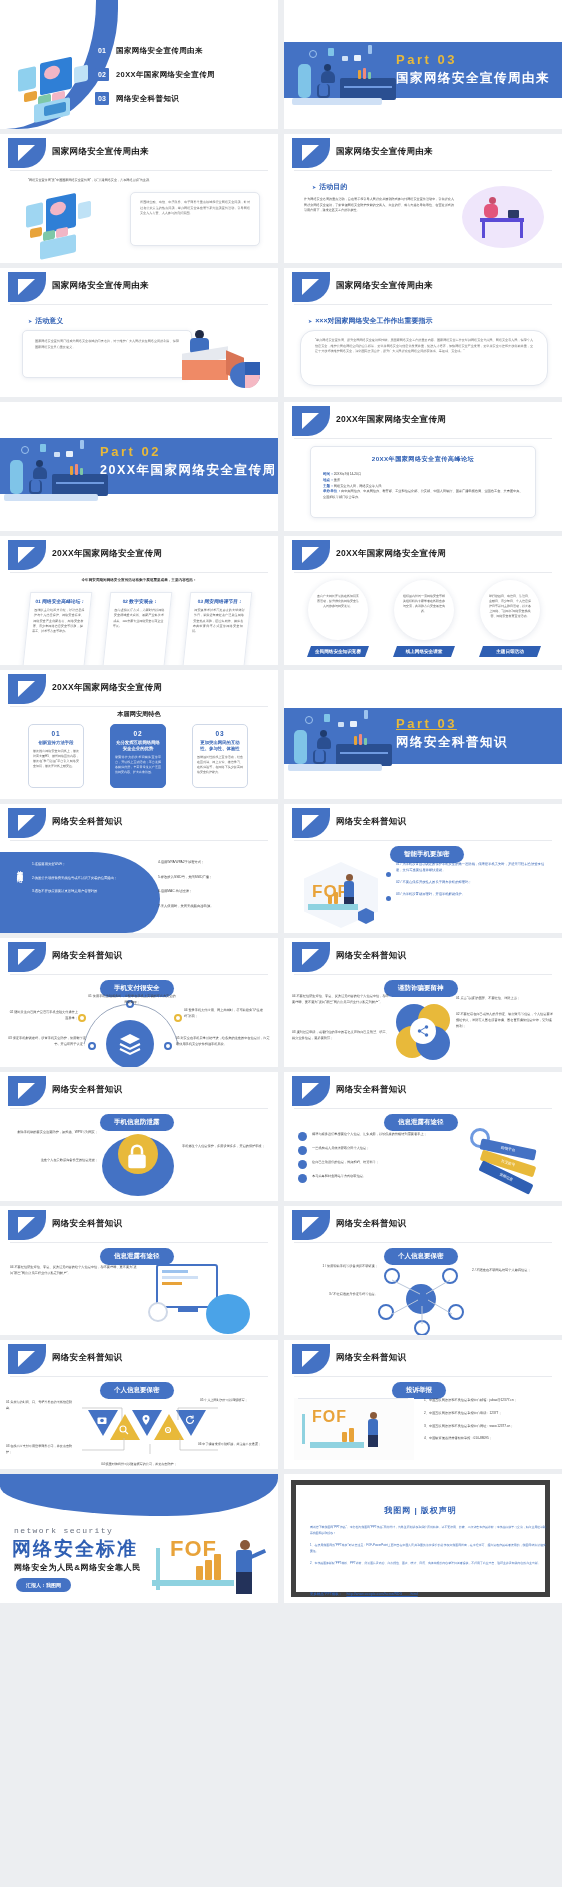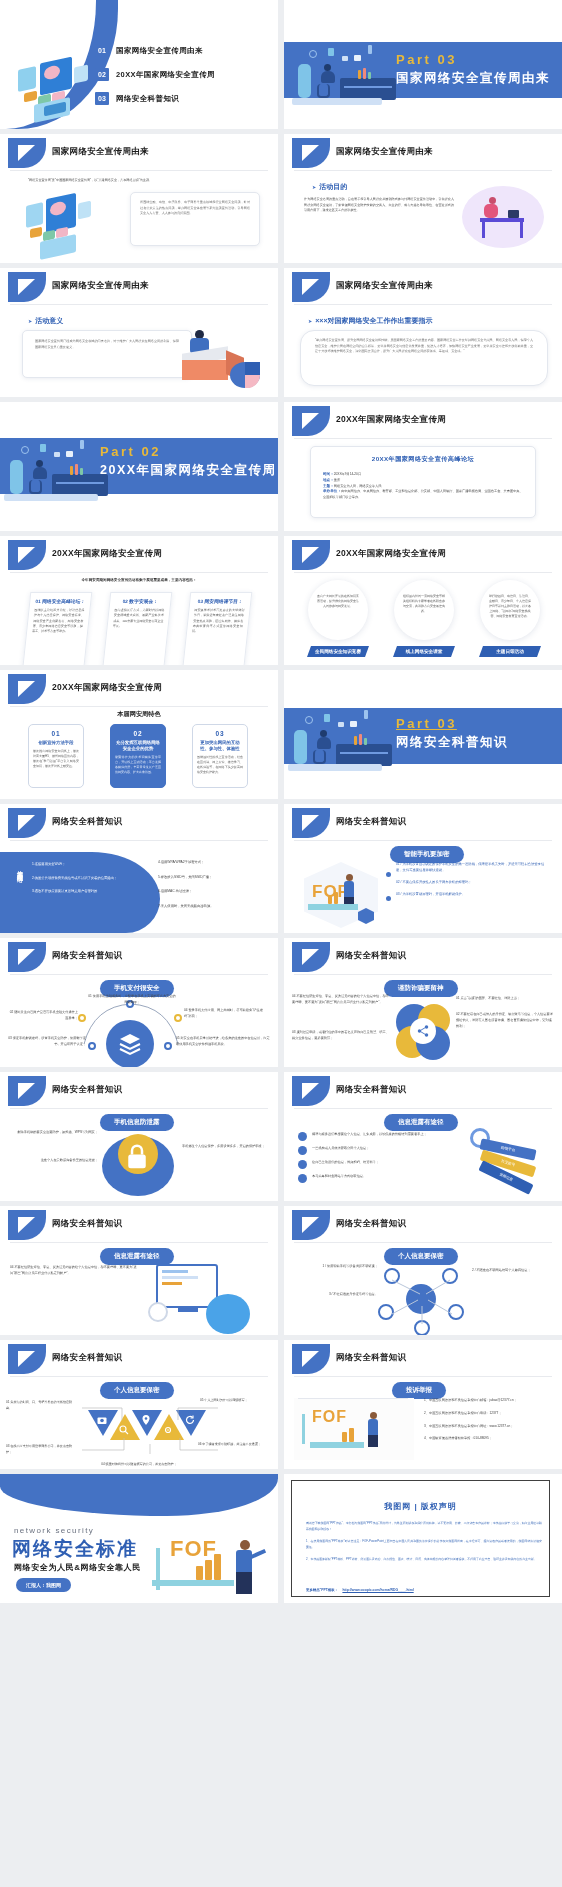--- a/index.html
+++ b/index.html
@@ -146,29 +146,29 @@
   .arrow-lr{position:absolute;height:6px;background:#8fd2e0;}
   .bar-y{position:absolute;background:#E8A33A;border-radius:1px;}
   .mini-man-head{position:absolute;width:7px;height:7px;border-radius:50%;background:#8a5a3a;}
   .mini-man-body{position:absolute;width:10px;height:16px;background:#3f6fc0;border-radius:3px 3px 0 0;}
   .mini-man-legs{position:absolute;width:10px;height:12px;background:#23325a;}
   
   .wave{
     position:absolute;left:0;top:0;width:278px;height:42px;background:#4472C4;
     border-bottom-left-radius:60% 70%;border-bottom-right-radius:40% 90%;
   }
-  .th-en{position:absolute;font-size:8px;color:#6b7280;letter-spacing:1.4px;font-family:Liberation Sans, sans-serif;text-align:center;}
+  .th-en{position:absolute;font-size:8px;color:#6b7280;letter-spacing:1.4px;font-family:Liberation Mono, monospace;text-align:center;}
   .th-cn{position:absolute;font-size:19px;font-weight:bold;color:#2f5fb3;letter-spacing:2px;}
   .th-sub{position:absolute;font-size:8px;font-weight:bold;color:#1b1b1b;letter-spacing:.6px;}
   .th-tag{
     position:absolute;background:#4472C4;color:#fff;font-size:5px;font-weight:bold;
     border-radius:10px;padding:4px 10px;
   }
   
-  .cp-wrap{position:absolute;left:7px;top:6px;width:259px;height:117px;background:#fff;border:1px solid #404040;}
+  .cp-wrap{position:absolute;left:7px;top:6px;width:259px;height:117px;background:#fff;border:5px solid #404040;}
   .cp-title{position:absolute;left:0;right:0;top:20px;text-align:center;font-size:8px;font-weight:bold;color:#2f5fb3;letter-spacing:1px;}
   .cp-p{position:absolute;font-size:2.9px;color:#3b6ab8;line-height:1.9;text-align:justify;}
   .kv-line{font-size:3.6px;color:#333;line-height:1.6;}
   .kv-line b{color:#2f5fb3;}
 </style>
 </head>
 <body>
 
 <div class="deck">
 

